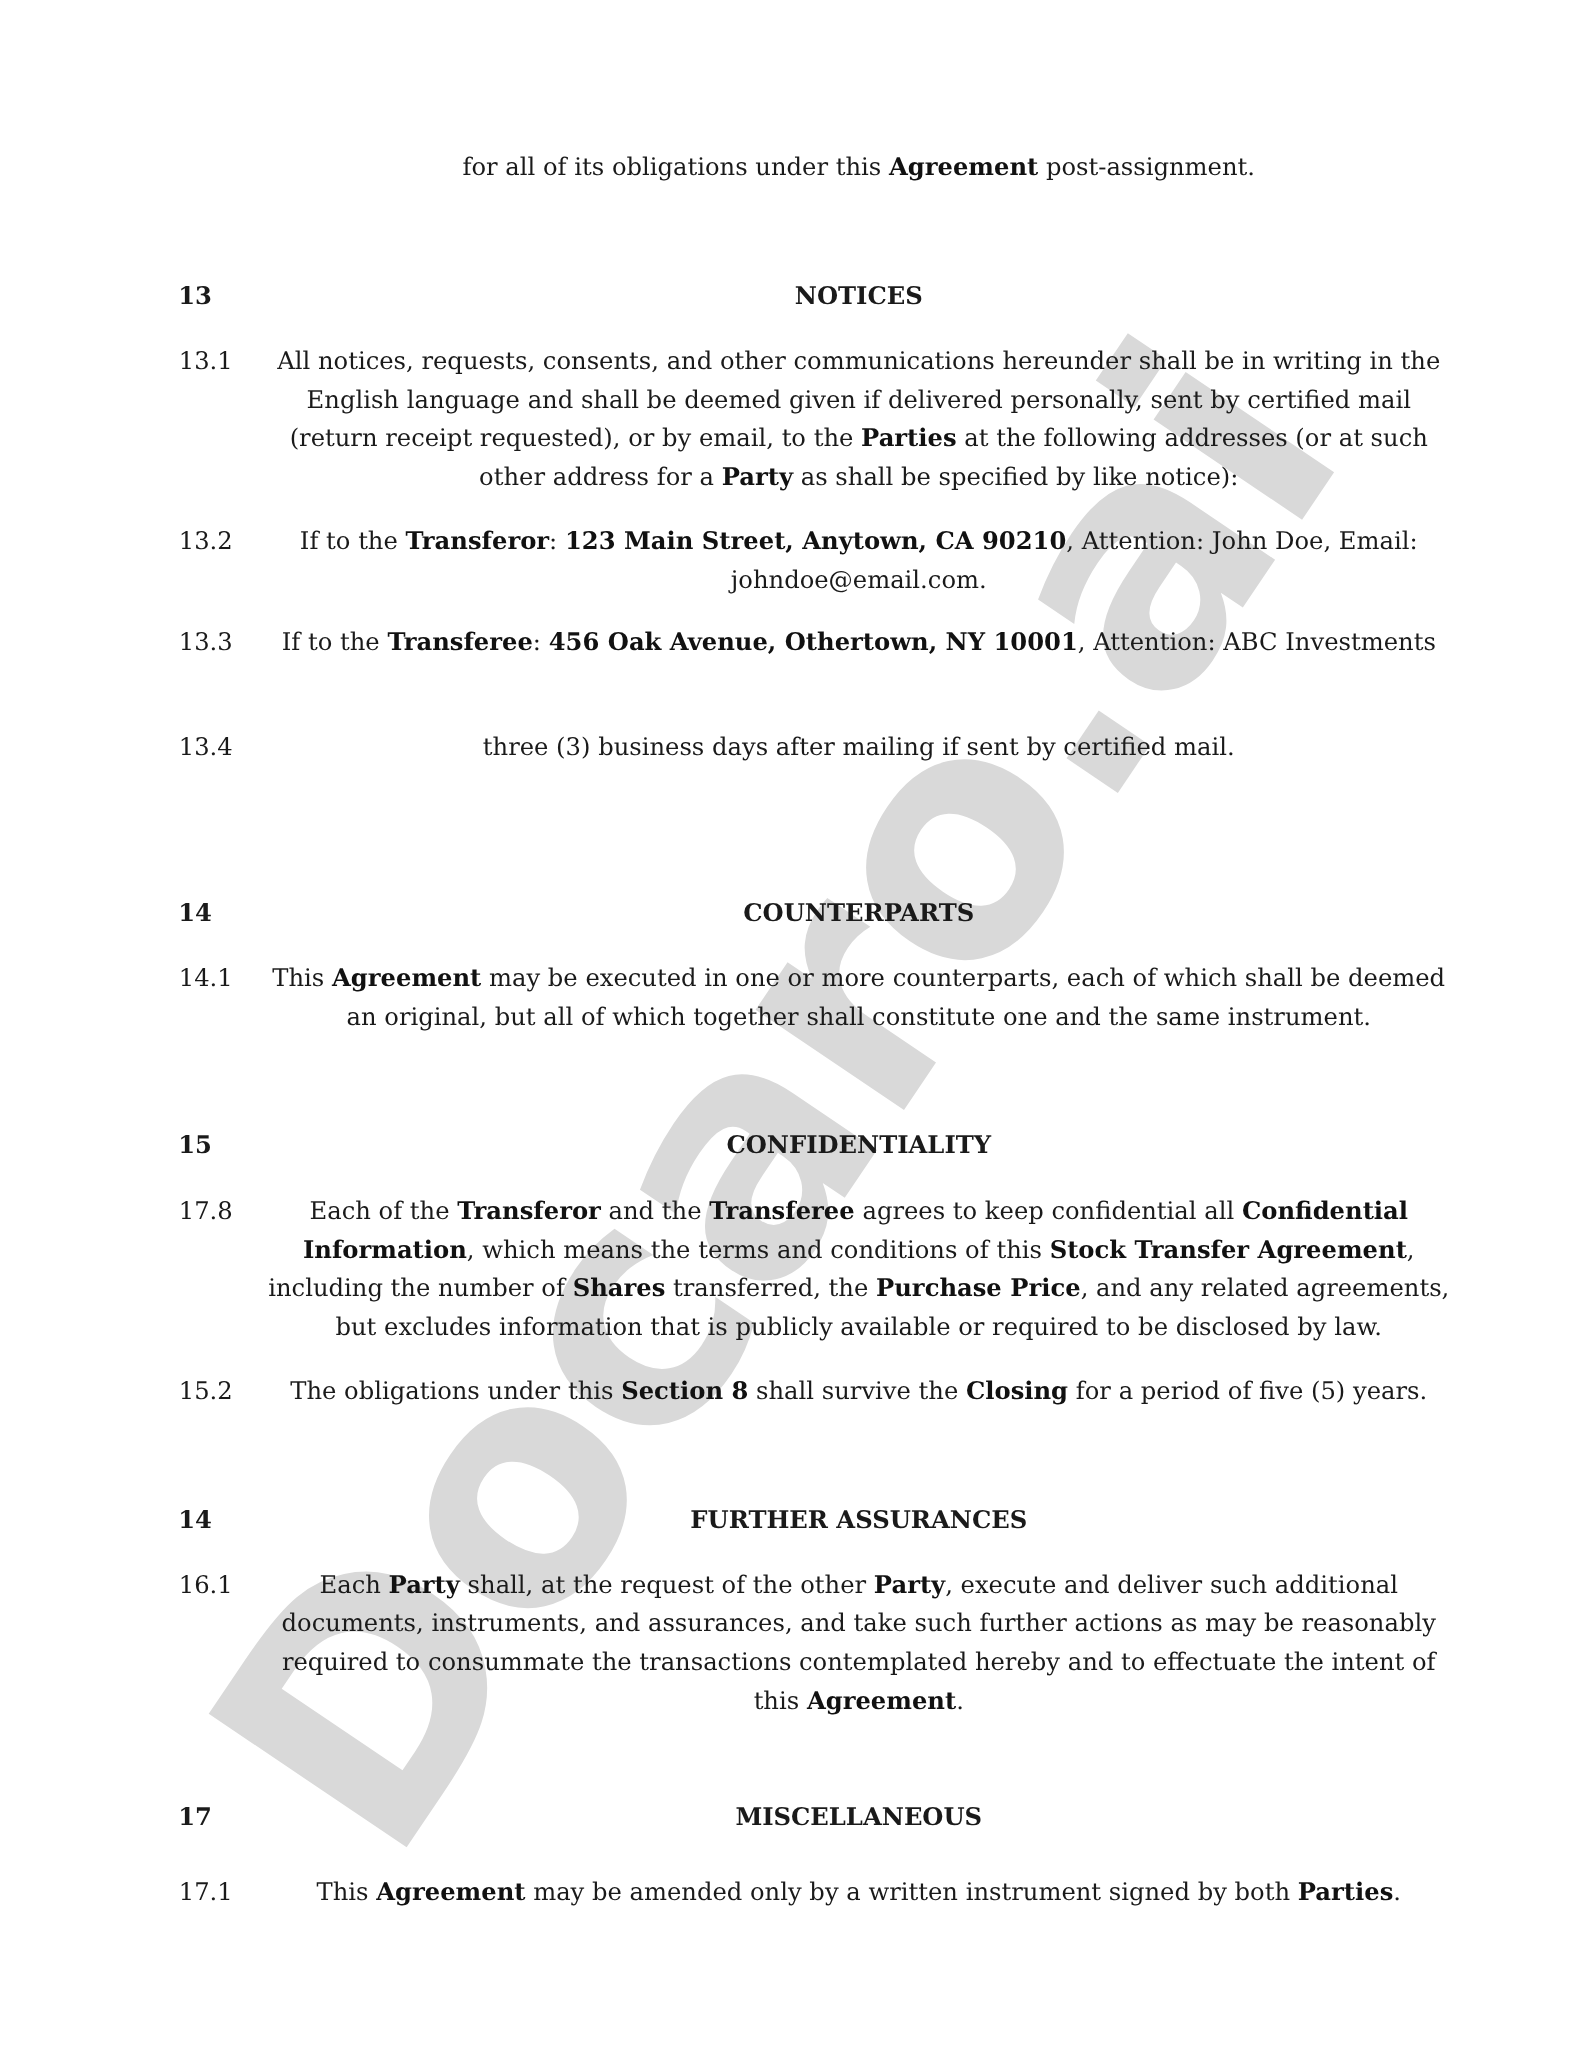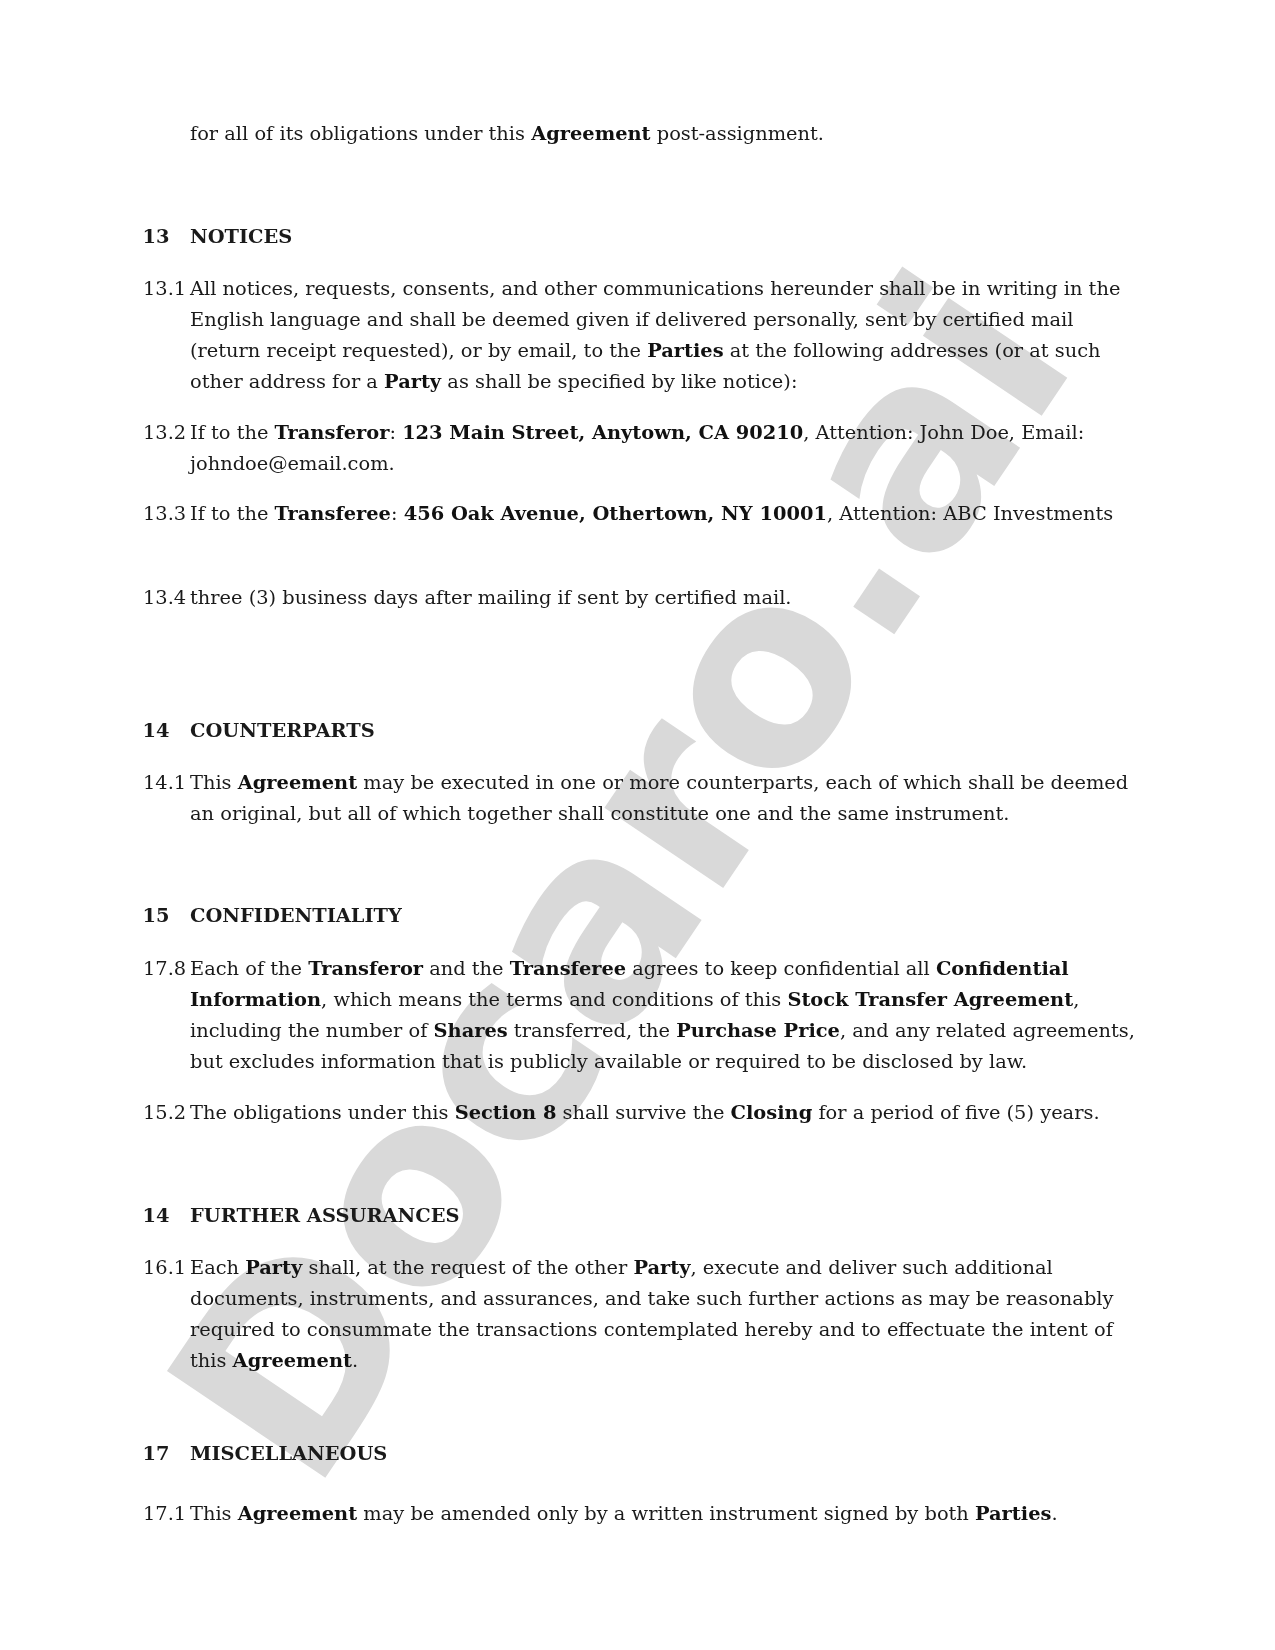--- a/index.html
+++ b/index.html
@@ -30,22 +30,23 @@
   }
   .num {
     position: absolute;
     left: 128px; width: 56px;
     text-align: center;
     white-space: nowrap;
   }
   .num.sub { left: 125px; width: 60px; text-align: center; padding-left: 18px; box-sizing: border-box; }
   .text {
     position: absolute;
-    left: 190px; width: 960px;
+    left: 207px; width: 960px;
     white-space: pre-line;
+    text-align: center;
   }
   .text .ln { display: block; white-space: nowrap; }
   .heading .num, .heading .text { font-weight: bold; }
   b { font-weight: bold; color: #111; }
 </style>
 </head>
 <body>
 
 <div class="page">
   <div class="watermark">Docaro.ai</div>

